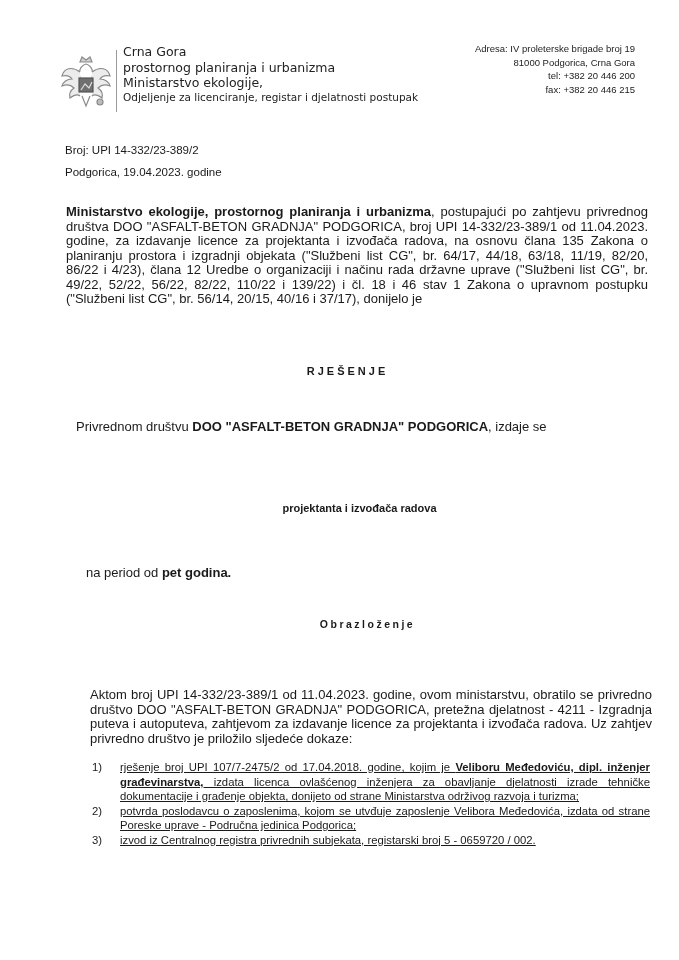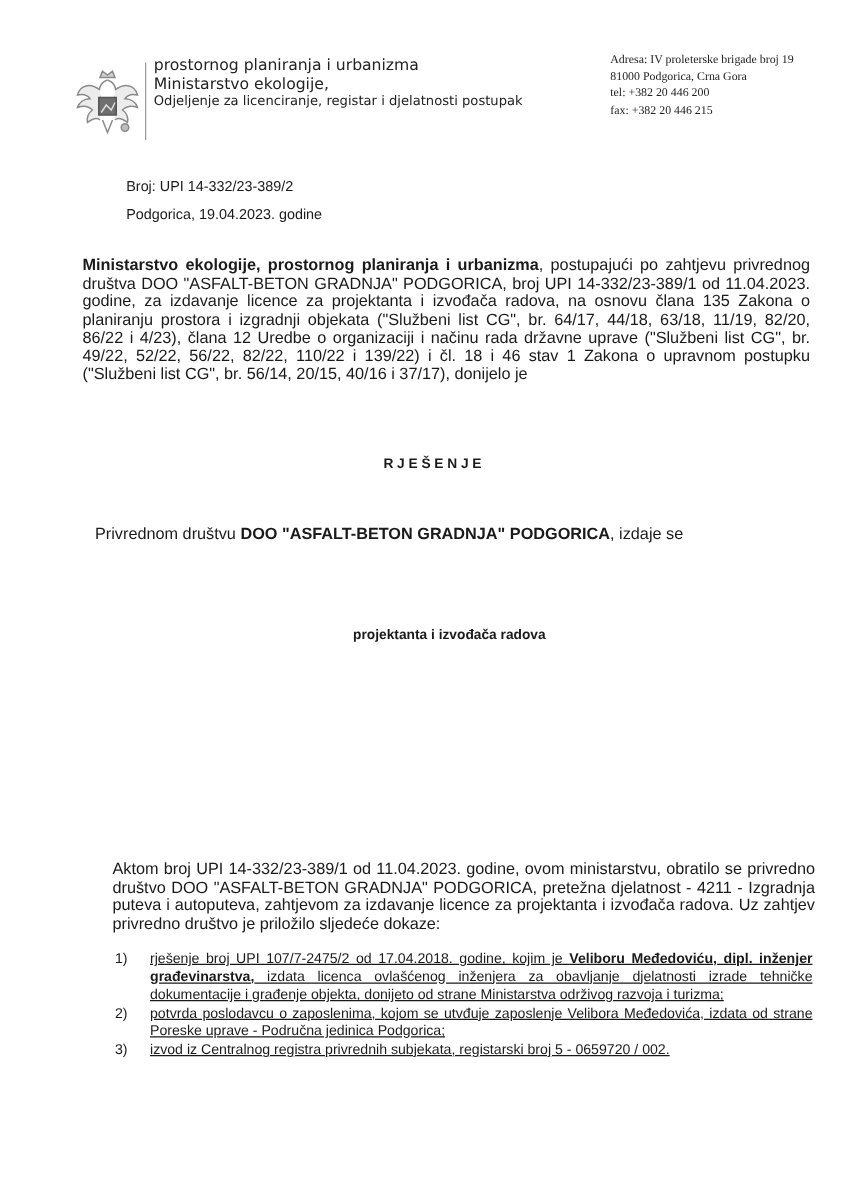--- a/index.html
+++ b/index.html
@@ -7,22 +7,22 @@
       width: 679px; height: 960px; background: #ffffff; position: relative; overflow: hidden;
       font-family: "Liberation Sans", sans-serif; color: #1a1a1a;
     }
     .page { position: absolute; inset: 0; }
     .crest { position: absolute; left: 60px; top: 52px; width: 52px; height: 62px; }
     .hdr-rule { position: absolute; left: 116px; top: 50px; width: 1px; height: 62px; background: #9a9a9a; }
     .hdr-left { position: absolute; left: 123px; top: 44px; font-family: "DejaVu Sans", sans-serif; color: #222; }
     .hdr-left .l1 { font-size: 12.5px; line-height: 16px; }
     .hdr-left .l2 { font-size: 12.5px; line-height: 15px; }
     .hdr-left .l4 { font-size: 10.5px; line-height: 14px; }
-    .hdr-right { position: absolute; right: 44px; top: 42px; font-family: Liberation Serif, serif; font-size: 9.5px; line-height: 13.5px; color: #222; }
-    .ref { position: absolute; left: 65px; font-size: 11.5px; margin-left: 36px; }
+    .hdr-right { position: absolute; right: 44px; top: 42px; text-align: right; font-family: Liberation Sans, sans-serif; font-size: 9.5px; line-height: 13.5px; color: #222; }
+    .ref { position: absolute; left: 65px; font-size: 11.5px; }
     .body-text { position: absolute; font-size: 13px; line-height: 14.5px; text-align: justify; text-align-last: left; }
     .b { font-weight: bold; }
     .center { position: absolute; left: 0; right: 0; text-align: center; font-weight: bold; }
     .spaced { letter-spacing: 3px; font-size: 11px; margin-left: 16px; }
     .list { position: absolute; left: 90px; width: 560px; font-size: 11.3px; line-height: 14.5px; }
     .li { display: flex; margin-bottom: 0; }
     .li .num { width: 28px; flex: none; }
     .li .txt { flex: 1; text-align: justify; text-align-last: left; text-decoration: underline; }
   </style>
 </head>
@@ -39,20 +39,21 @@
       <path d="M32 20 c8 -6 16 -4 18 4 c-4 -1 -8 0 -10 3 c5 0 9 3 10 7 c-5 -2 -9 -1 -12 2 c3 2 5 6 4 10 c-4 -3 -8 -4 -10 -2" fill="#ececec"></path>
       <rect x="19" y="26" width="14" height="14" fill="#6f6f6f" stroke="#555"></rect>
       <path d="M21 38 l4 -6 l4 4 l3 -6" stroke="#ddd"></path>
       <path d="M22 44 l4 10 l4 -10"></path>
       <circle cx="40" cy="50" r="3" fill="#bdbdbd"></circle>
     </g>
   </svg>
   <div class="hdr-rule"></div>
 
   <div class="hdr-left">
+    <div class="l1">Crna Gora</div>
     <div class="l2">prostornog planiranja i urbanizma</div>
     <div class="l2">Ministarstvo ekologije,</div>
     <div class="l4">Odjeljenje za licenciranje, registar i djelatnosti postupak</div>
   </div>
 
   <div class="hdr-right">
     <div>Adresa: IV proleterske brigade broj 19</div>
     <div>81000 Podgorica, Crna Gora</div>
     <div>tel: +382 20 446 200</div>
     <div>fax: +382 20 446 215</div>
@@ -66,21 +67,25 @@
   </div>
 
   <div class="center spaced" style="top:365px;">RJEŠENJE</div>
 
   <div class="body-text" style="left:76px; width:560px; top:420px;">
     <span>Privrednom društvu </span><span class="b">DOO "ASFALT-BETON GRADNJA" PODGORICA</span><span>, izdaje se</span>
   </div>
 
   <div class="center" style="top:502px; font-size:11px; left:40px;">projektanta i izvođača radova</div>
 
+  <div class="body-text" style="left:86px; width:400px; top:566px;">
+    <span>na period od </span><span class="b">pet godina.</span>
+  </div>
 
+  <div class="center spaced" style="top:618px; letter-spacing:2.5px; font-size:10.5px; left:40px;">Obrazloženje</div>
 
   <div class="body-text" style="left:90px; width:562px; top:688px;">Aktom broj UPI 14-332/23-389/1 od 11.04.2023. godine, ovom ministarstvu, obratilo se privredno društvo DOO "ASFALT-BETON GRADNJA" PODGORICA, pretežna djelatnost - 4211 - Izgradnja puteva i autoputeva, zahtjevom za izdavanje licence za projektanta i izvođača radova. Uz zahtjev privredno društvo je priložilo sljedeće dokaze:</div>
 
   <div class="list" style="top:760px; left:92px; width:558px;">
     <div class="li">
       <span class="num">1)</span>
       <span class="txt"><span>rješenje broj UPI 107/7-2475/2 od 17.04.2018. godine, kojim je </span><span class="b">Veliboru Međedoviću, dipl. inženjer građevinarstva,</span><span> izdata licenca ovlašćenog inženjera za obavljanje djelatnosti izrade tehničke dokumentacije i građenje objekta, donijeto od strane Ministarstva održivog razvoja i turizma;</span></span>
     </div>
     <div class="li">
       <span class="num">2)</span>

